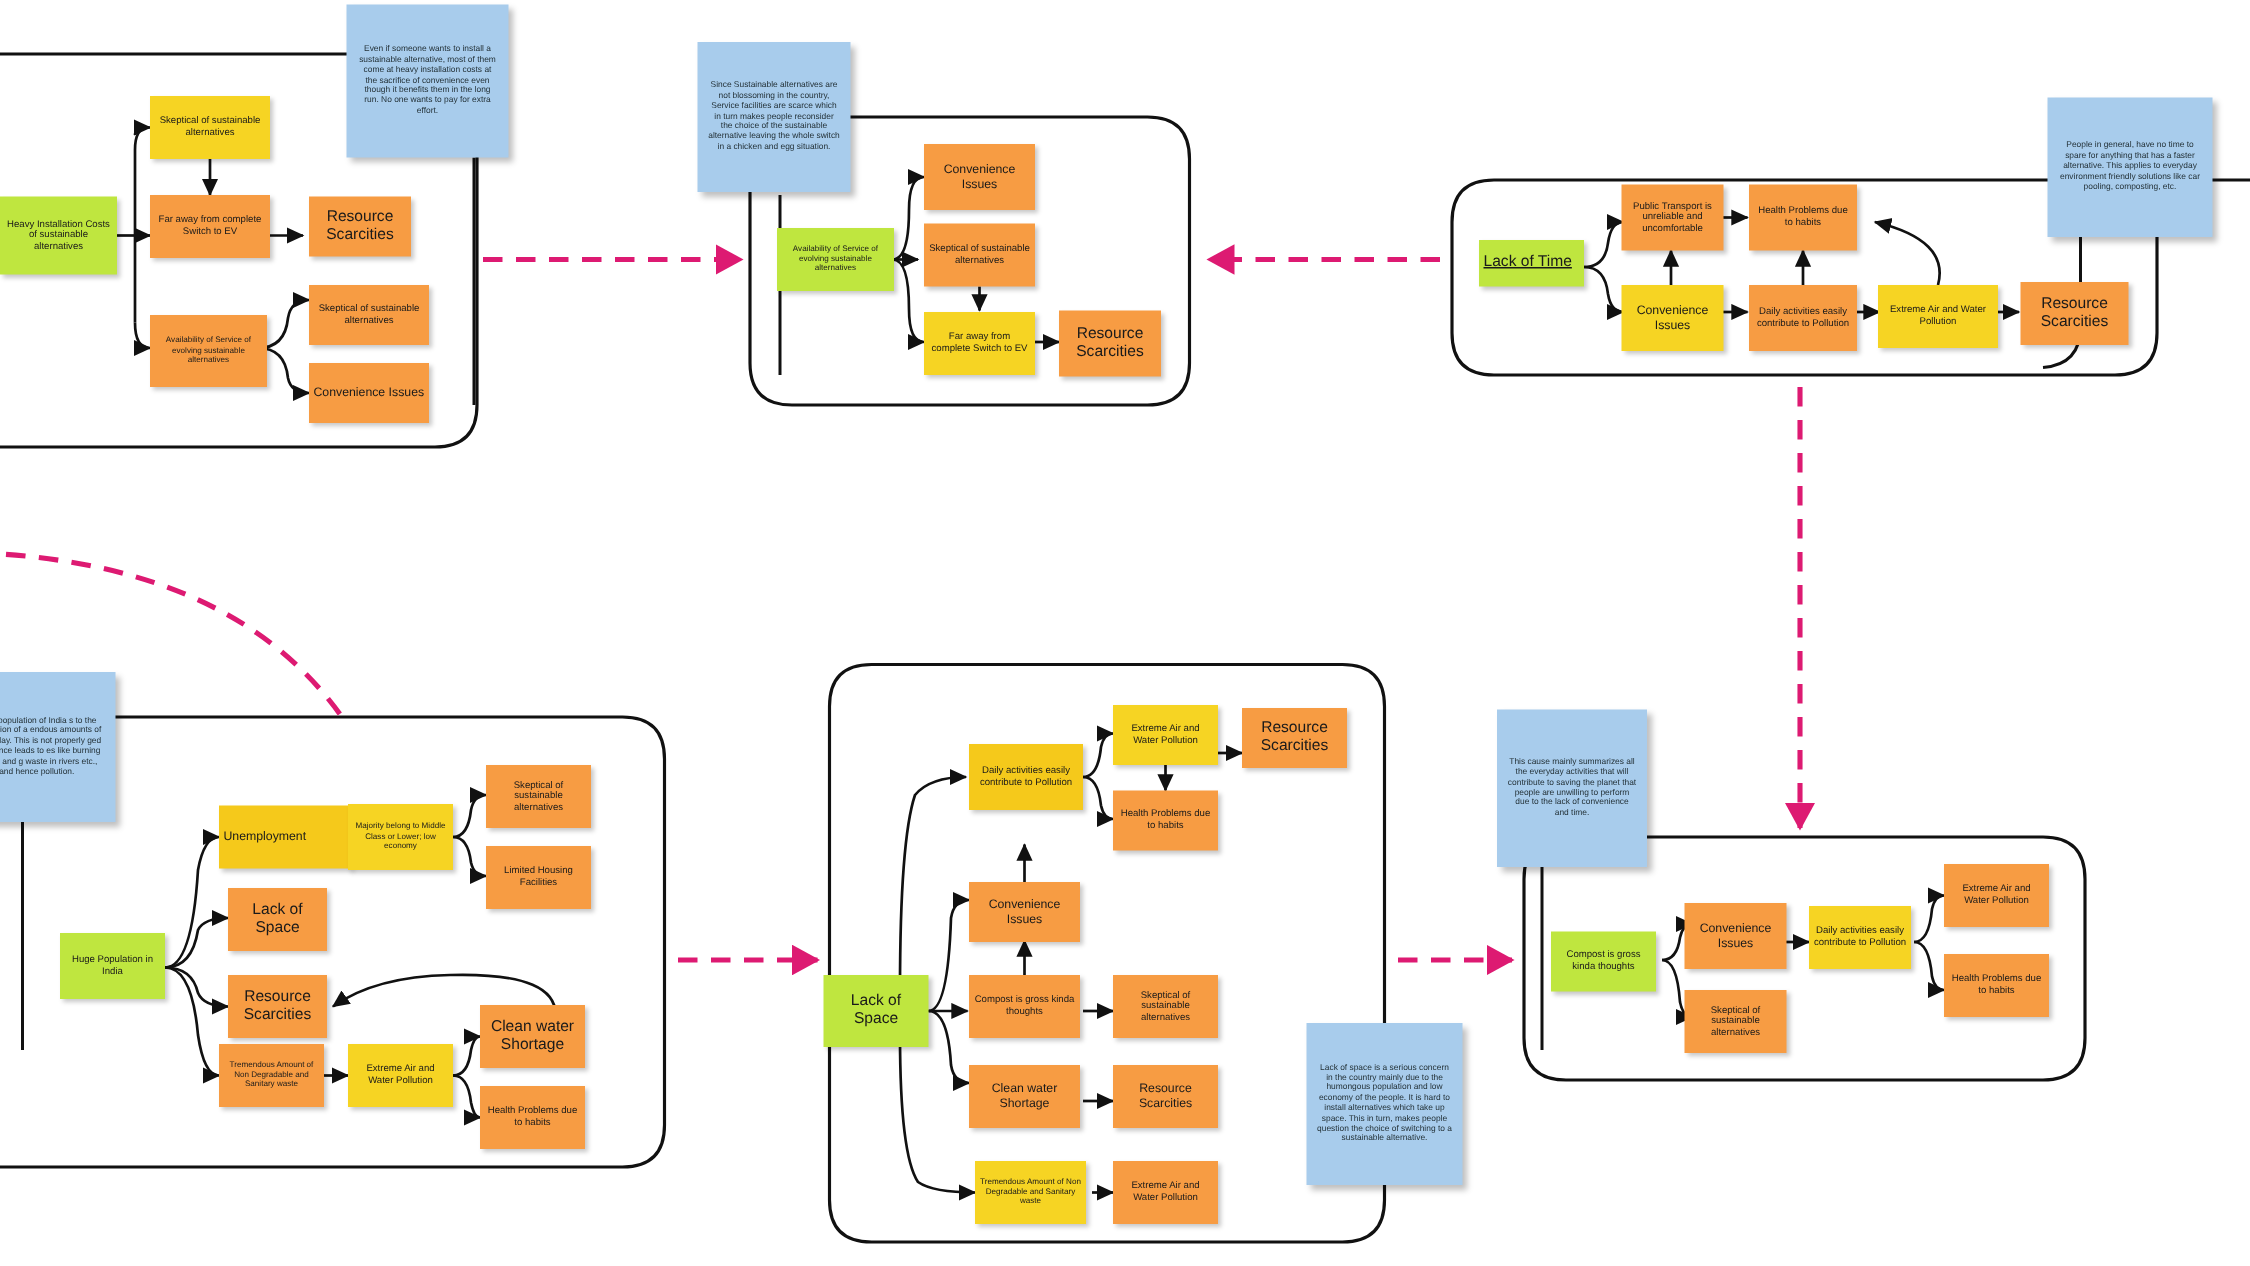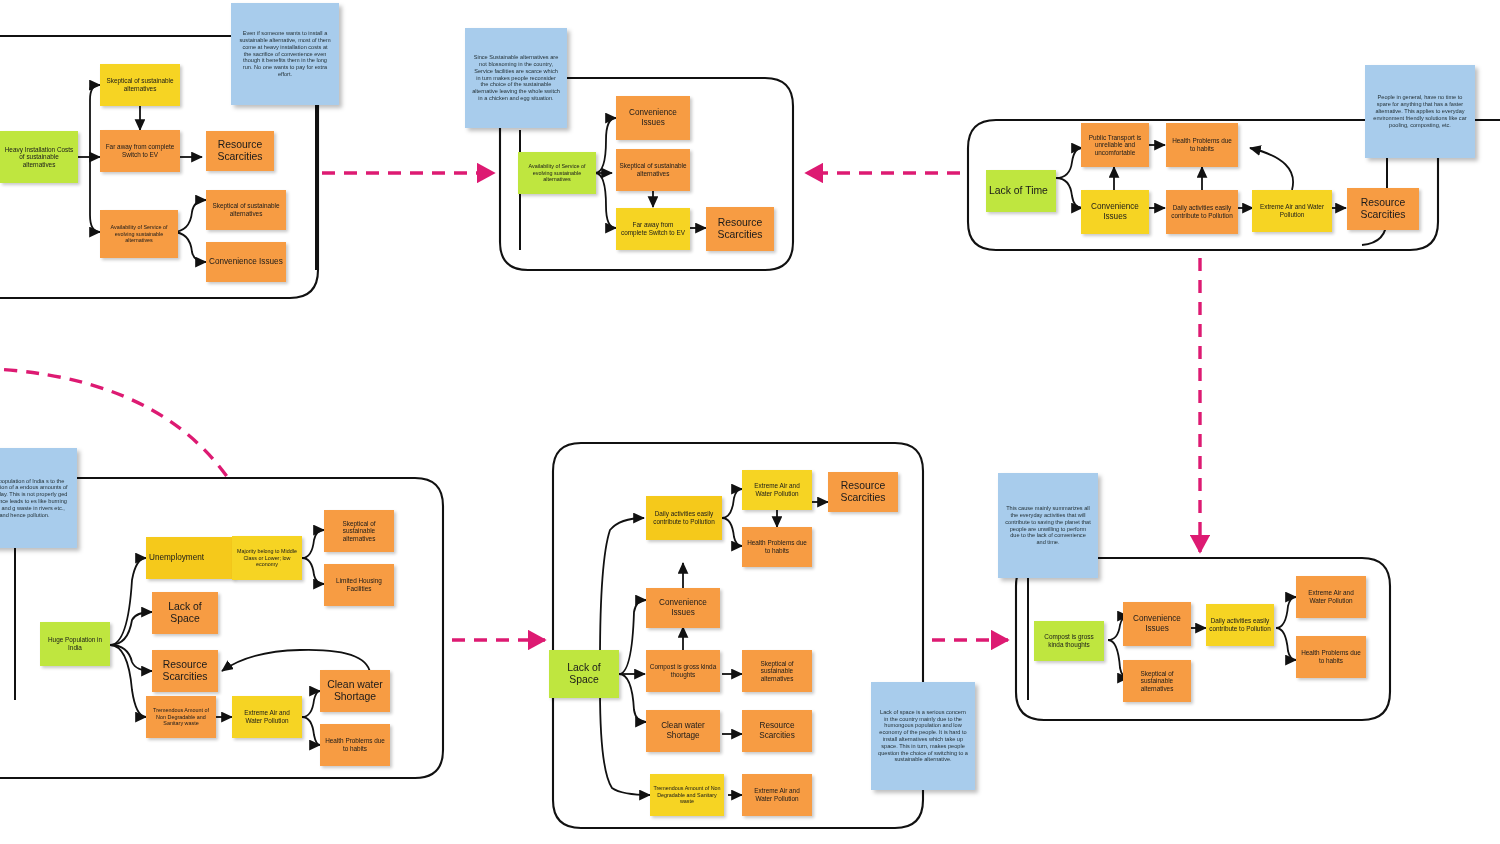--- a/index.html
+++ b/index.html
@@ -174,21 +174,21 @@
 <div class="node n-yellow fs-s" style="left:616px;top:208px;width:74px;height:42px;">
       <span>Far away from complete Switch to EV</span>
     </div>
 <div class="node n-orange fs-l" style="left:706px;top:207px;width:68px;height:44px;">
       <span>Resource Scarcities</span>
     </div>
 <div class="note fs-note" style="left:465px;top:28px;width:102px;height:100px;">
       <span>Since Sustainable alternatives are not blossoming in the country, Service facilities are scarce which in turn makes people reconsider the choice of the sustainable alternative leaving the whole switch in a chicken and egg situation.</span>
     </div>
 
-<div class="node n-green fs-l" style="left:986px;top:170px;width:70px;height:42px;">
+<div class="node n-green fs-l" style="left:986px;top:160px;width:70px;height:31px;text-decoration:underline;">
       <span>Lack of Time</span>
     </div>
 <div class="node n-orange fs-s" style="left:1081px;top:123px;width:68px;height:44px;">
       <span>Public Transport is unreliable and uncomfortable</span>
     </div>
 <div class="node n-orange fs-s" style="left:1166px;top:123px;width:72px;height:44px;">
       <span>Health Problems due to habits</span>
     </div>
 <div class="node n-yellow fs-m" style="left:1081px;top:190px;width:68px;height:44px;">
       <span>Convenience Issues</span>

